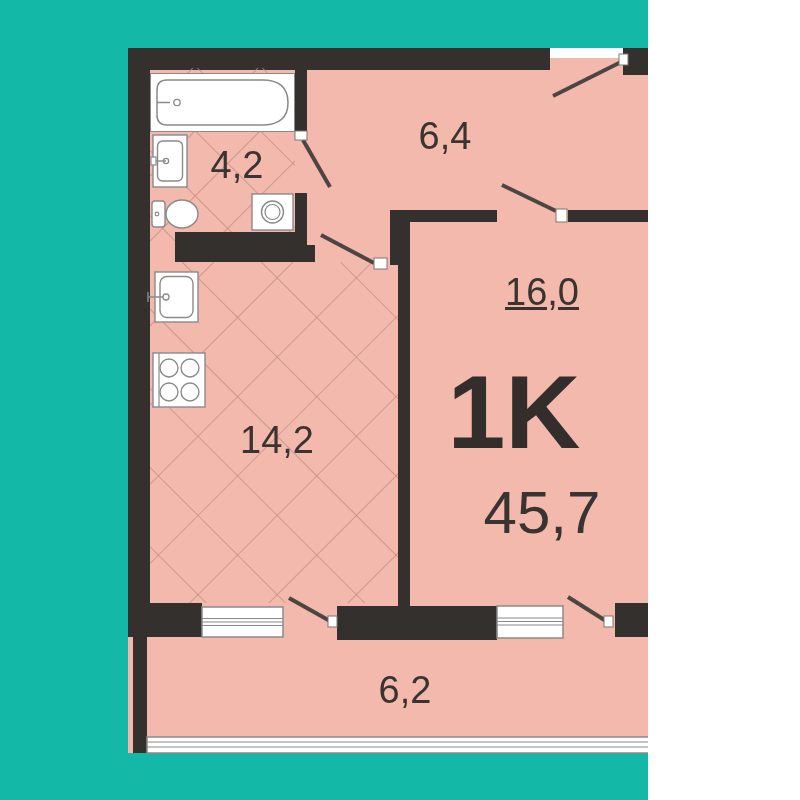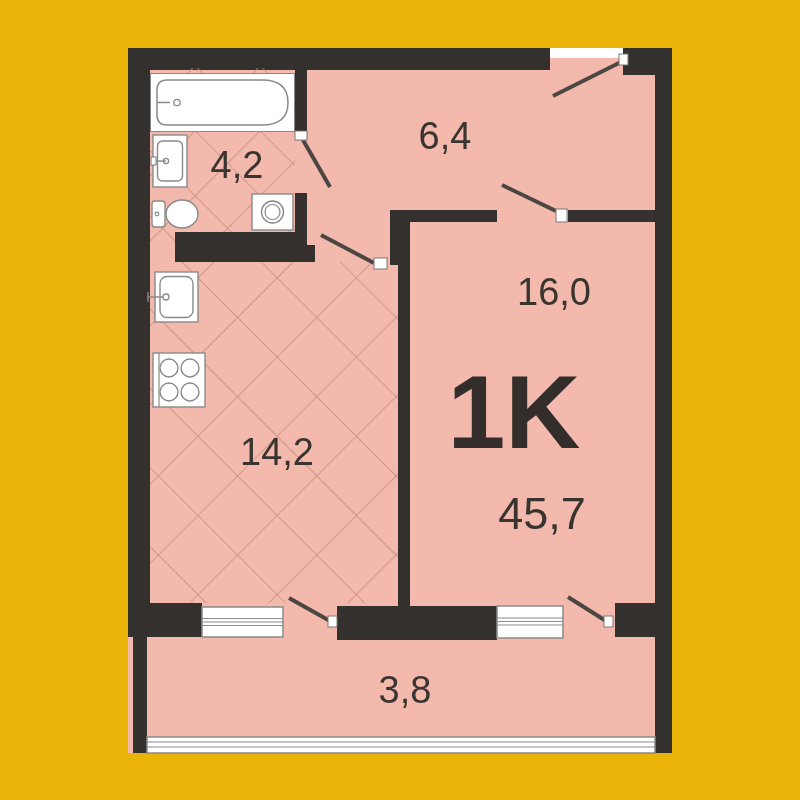--- a/index.html
+++ b/index.html
@@ -1,30 +1,30 @@
 <!DOCTYPE html>
 <html><head>
 <meta charset="utf-8">
 <style>
   html,body{margin:0;padding:0;background:#ffffff;}
-  .stage{position:relative;width:800px;height:800px;background:#eab308;overflow:hidden;
+  .stage{position:relative;width:648px;height:800px;background:#14b8a6;overflow:hidden;
          font-family:"Liberation Sans", sans-serif;}
   .floor{position:absolute;left:128px;top:48px;width:544px;height:705px;background:#f2b9ac;}
   .w{position:absolute;background:#34302e;}
   .gap-outside{position:absolute;background:#ffffff;}
   .overlay{position:absolute;left:0;top:0;width:800px;height:800px;}
   .lbl{position:absolute;transform:translate(-50%,-50%);color:#3a3430;font-size:38px;
        line-height:1;white-space:nowrap;}
   .lbl-bath{left:237px;top:165px;}
   .lbl-hall{left:445px;top:136px;}
-  .lbl-room{left:554px;top:292px;}
-  .lbl-kitchen{left:277px;top:440px;margin-top:12px;}
+  .lbl-room{left:542px;top:292px;text-decoration:underline;}
+  .lbl-kitchen{left:277px;top:440px;}
   .lbl-balcony{left:405px;top:690px;}
   .lbl-type{left:514px;top:412px;font-size:104px;font-weight:700;color:#332e2c;}
-  .lbl-total{left:542px;top:513px;font-size:45px;}
+  .lbl-total{left:542px;top:513px;font-size:60px;}
 </style>
 </head>
 <body>
 
 <div class="stage">
 
   <div class="floor"></div>
 
   <div class="w" style="left:128px;top:48px;width:422px;height:22px;"></div>
   <div class="gap-outside" style="left:550px;top:48px;width:73px;height:10px;"></div>
@@ -131,17 +131,17 @@
       <rect x="556" y="209" width="11" height="13"></rect>
       <rect x="328" y="616" width="9" height="11"></rect>
       <rect x="604" y="616" width="9" height="11"></rect>
     </g>
   </svg>
 
   <div class="lbl lbl-bath">4,2</div>
   <div class="lbl lbl-hall">6,4</div>
   <div class="lbl lbl-room">16,0</div>
   <div class="lbl lbl-kitchen">14,2</div>
-  <div class="lbl lbl-balcony">3,8</div>
+  <div class="lbl lbl-balcony">6,2</div>
   <div class="lbl lbl-type">1K</div>
   <div class="lbl lbl-total">45,7</div>
 
 </div>
 
 </body></html>

